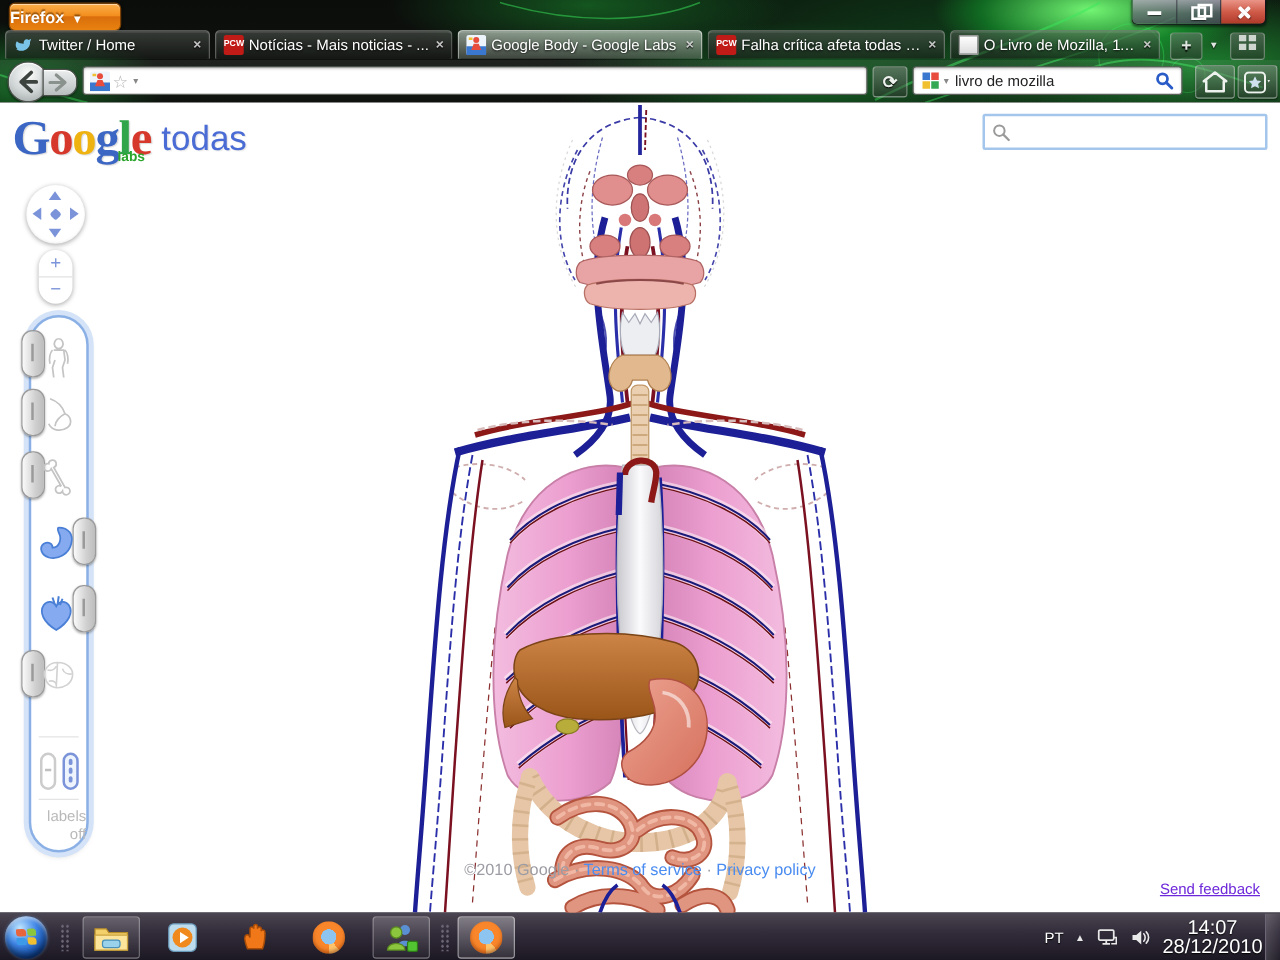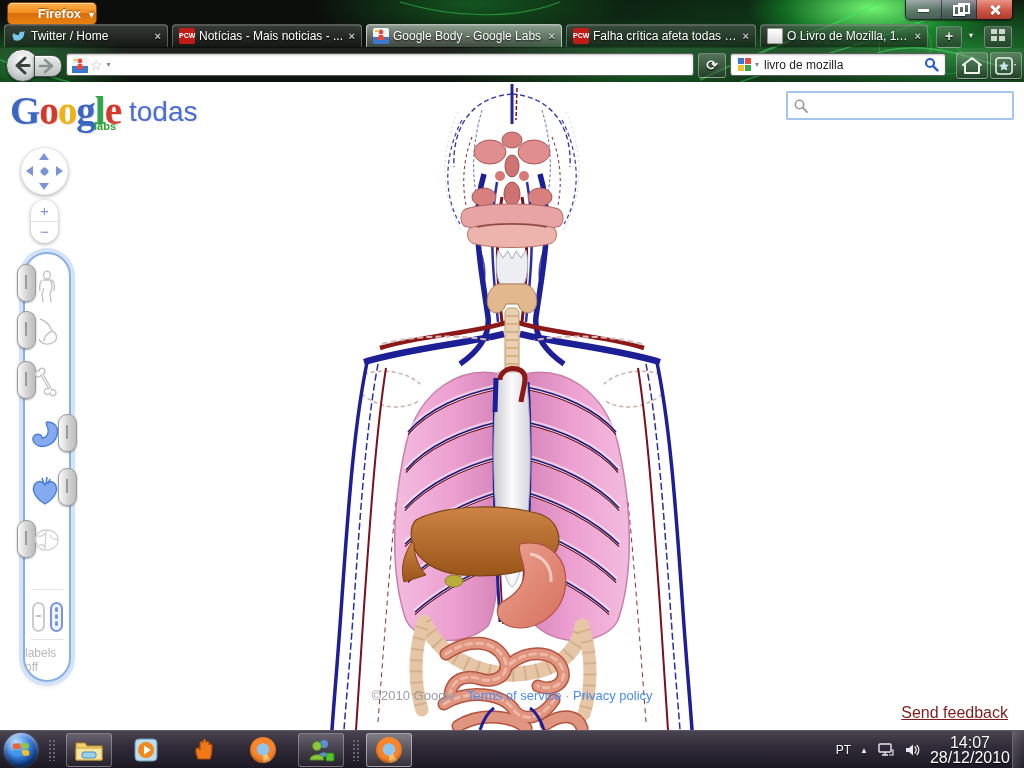--- a/index.html
+++ b/index.html
@@ -15,21 +15,21 @@
       radial-gradient(220px 60px at 470px 4px, rgba(30,170,55,.45), rgba(0,0,0,0) 72%),
       radial-gradient(150px 70px at 20px 70px, rgba(30,190,60,.55), rgba(0,0,0,0) 75%),
       radial-gradient(420px 130px at 760px 30px, rgba(20,130,45,.35), rgba(0,0,0,0) 78%),
       linear-gradient(#0b0d0b,#101410);}
   #desktop-art{position:absolute;left:0;top:0;pointer-events:none;}
 
   
   #firefox-btn{position:absolute;left:7px;top:2px;width:88px;height:21px;border-radius:5px;
     background:linear-gradient(#fcb04c,#f38f1e 45%,#d96e0c 50%,#e8820f);
     border:1px solid #7a4206;box-shadow:inset 0 1px 0 rgba(255,255,255,.5), 0 1px 2px rgba(0,0,0,.6);
-    color:#fff;font-size:13px;font-weight:bold;text-align:right;line-height:21px;
+    color:#fff;font-size:13px;font-weight:bold;text-align:left;line-height:21px;
     text-shadow:0 -1px 1px rgba(120,60,0,.8);cursor:default;}
   #firefox-btn .caret{font-size:9px;margin-left:6px;}
   #win-controls{position:absolute;left:905px;top:0;width:106px;height:19px;display:flex;
     border:1px solid rgba(20,10,25,.8);border-top:none;border-radius:0 0 5px 5px;overflow:hidden;
     box-shadow:0 1px 2px rgba(0,0,0,.5);}
   .wbtn{flex:1;position:relative;background:linear-gradient(rgba(190,170,200,.75),rgba(110,95,125,.65) 55%,rgba(80,65,95,.7));
     border-right:1px solid rgba(30,20,40,.6);}
   .wbtn:last-child{border-right:none;background:linear-gradient(#e99487,#cf5a48 50%,#b03a2a);}
   .wbtn .bar{position:absolute;left:50%;top:9px;width:11px;height:3px;margin-left:-5px;background:#fff;box-shadow:0 1px 1px rgba(0,0,0,.5);}
   .wbtn .sq{position:absolute;left:50%;top:5px;width:8px;height:7px;margin-left:-6px;border:2px solid #fff;box-shadow:0 1px 1px rgba(0,0,0,.5);}
@@ -117,27 +117,27 @@
     background:linear-gradient(90deg,#fafafa,#d0d0d0 60%,#bdbdbd);box-shadow:0 1px 2px rgba(0,0,0,.35);}
   .handle::after{content:"";position:absolute;left:7px;top:10px;width:2px;height:14px;background:#9a9a9a;}
   .handle.hl{left:-8px;} .handle.hr{right:-8px;}
   .licon{position:absolute;left:7px;top:6px;}
   .pdiv{position:absolute;left:6px;width:32px;height:1px;background:#e4e4e4;}
   .mode{position:absolute;width:13px;height:30px;border-radius:7px;box-sizing:border-box;}
   #mode-single{left:7px;top:348px;border:2px solid #cccccc;}
   #mode-single::after{content:"";position:absolute;left:2px;top:11px;width:5px;height:2px;background:#c0c0c0;}
   #mode-multi{left:25px;top:348px;border:2px solid #7b93d9;background:#eef4fd;}
   .mdot{position:absolute;left:3px;width:3px;height:5px;background:#7b93d9;border-radius:2px;}
-  #labels-btn{position:absolute;left:0;top:392px;width:44px;text-align:left;color:#b9b9b9;font-size:12px;line-height:14px;}
+  #labels-btn{position:absolute;left:0;top:392px;width:44px;text-align:right;color:#b9b9b9;font-size:12px;line-height:14px;}
 
   #footer{position:absolute;left:0;top:604px;width:1024px;text-align:center;z-index:5;font-size:13px;}
   #footer .l1{color:#9c9ca4;}
   #footer .l2{margin-top:2px;color:#9c9ca4;}
   #footer a{color:#4a8cf0;text-decoration:none;}
-  #send-feedback{position:absolute;right:16px;top:622px;color:#7f1d1d;font-size:16px;z-index:5;}
+  #send-feedback{position:absolute;right:16px;top:622px;color:#6d28d9;font-size:12px;z-index:5;}
 
   
   #taskbar{position:absolute;left:0;top:730px;width:1024px;height:38px;
     background:linear-gradient(#4a4450 0%,#322c3a 40%,#1b1722 100%);border-top:1px solid #5e5868;}
   #start-orb{position:absolute;left:4px;top:2px;width:34px;height:34px;border-radius:50%;
     background:radial-gradient(circle at 35% 28%, #bfe6ff, #3f86e8 40%, #0c3f8e 75%, #062353);
     box-shadow:inset 0 -3px 6px rgba(0,0,0,.5), inset 0 2px 3px rgba(255,255,255,.6), 0 0 3px rgba(120,180,255,.4);}
   #start-orb .flag{position:absolute;left:9px;top:10px;width:16px;height:13px;transform:rotate(-3deg);
     display:grid;grid-template-columns:1fr 1fr;grid-template-rows:1fr 1fr;gap:1px;}
   #start-orb .flag i{border-radius:1px 3px 1px 3px;}

